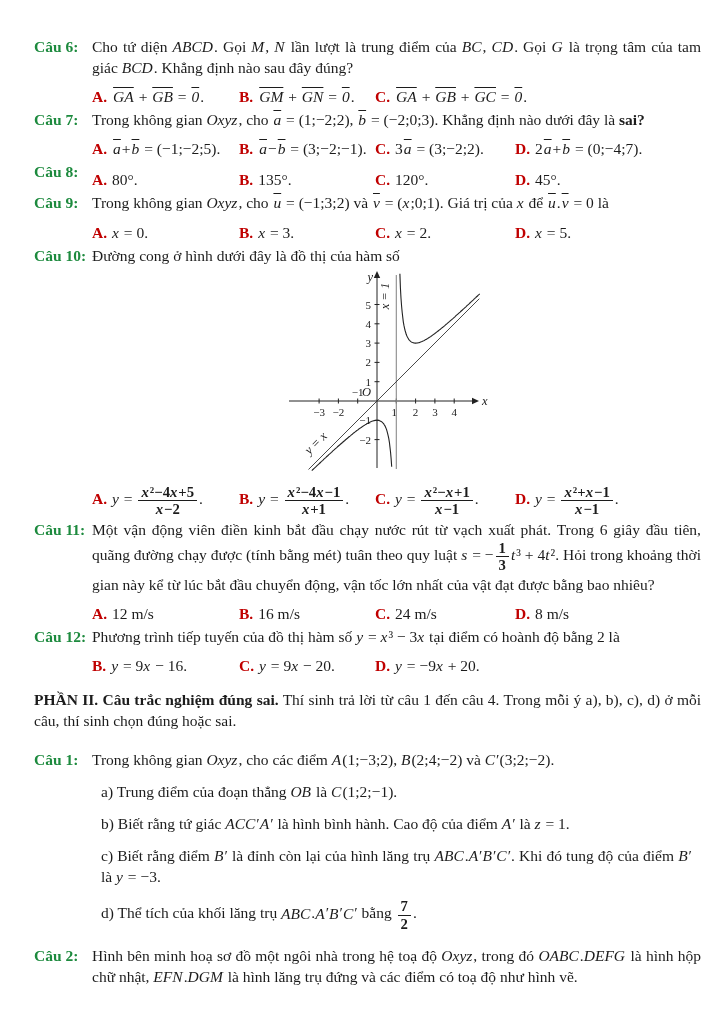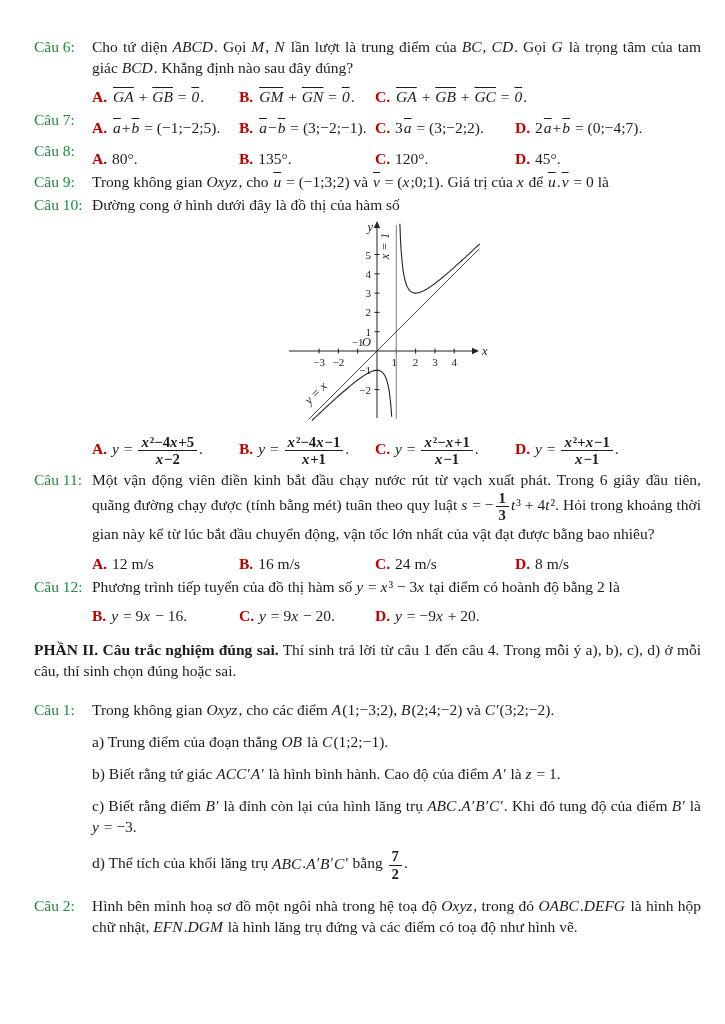--- a/index.html
+++ b/index.html
@@ -8,39 +8,39 @@
     --ink:#1c1c1c;
   }
   html,body{margin:0;padding:0;background:#ffffff;}
   body{
     width:725px;height:1024px;box-sizing:border-box;
     padding:36px 24px 0 34px;overflow:hidden;
     font-family:"Liberation Serif","DejaVu Serif",serif;
     font-size:15.5px;line-height:1.36;color:var(--ink);
   }
   .q{display:flex;margin-bottom:2px;}
-  .q-label{flex:0 0 58px;font-weight:normal;color:var(--green);white-space:nowrap;}
+  .q-label{flex:0 0 58px;font-weight:bold;color:var(--green);white-space:nowrap;}
   .q-body{flex:1;min-width:0;}
   .q-text{text-align:justify;}
   .opts{
     display:grid;grid-template-columns:147px 136px 140px auto;
     align-items:baseline;margin-top:8px;
   }
   .opt{white-space:nowrap;}
   .opt-key{color:var(--red);font-weight:bold;margin-right:5px;}
   .vec{font-style:italic;text-decoration:overline;padding:0 1px;}
   i{padding-right:1px;}
   .frac{
     display:inline-block;vertical-align:middle;text-align:center;
     line-height:1.1;margin:0 2px;font-size:0.95em;font-weight:bold;
   }
   .fn{display:block;padding:0 3px;border-bottom:1px solid var(--ink);}
   .fd{display:block;padding:0 3px;}
   .part2-header{margin:13px 0 18px;text-align:justify;}
-  .sub-item{margin:11px 0;text-align:justify;}
+  .sub-item{margin:11px 9px;text-align:justify;}
   .graph-wrap{margin:3px 0 7px 193px;}
   svg text{font-family:"Liberation Serif","DejaVu Serif",serif;font-size:11px;fill:#1a1a1a;}
   svg .gl{font-style:italic;font-size:12.5px;}
   svg .gl-end{font-style:italic;font-size:12.5px;text-anchor:end;}
   svg .gn{text-anchor:middle;}
   svg .gn-end{text-anchor:end;}
 </style>
 </head>
 <body>
 
@@ -57,20 +57,21 @@
 
   <div class="opt"><span class="opt-key">C.</span><span class="opt-val"><span class="vec">GA</span> + <span class="vec">GB</span> + <span class="vec">GC</span> = <span class="vec">0</span>.</span></div>
 
 </div>
         </div>
   </div>
 
   <div class="q">
     <div class="q-label">Câu 7:</div>
     <div class="q-body">
+      <div class="q-text">Trong không gian <i>Oxyz</i>, cho <span class="vec">a</span> = (1;−2;2), <span class="vec">b</span> = (−2;0;3). Khẳng định nào dưới đây là <b>sai?</b></div>
     <div class="opts">
   <div class="opt"><span class="opt-key">A.</span><span class="opt-val"><span class="vec">a</span>+<span class="vec">b</span> = (−1;−2;5).</span></div>
 
   <div class="opt"><span class="opt-key">B.</span><span class="opt-val"><span class="vec">a</span>−<span class="vec">b</span> = (3;−2;−1).</span></div>
 
   <div class="opt"><span class="opt-key">C.</span><span class="opt-val">3<span class="vec">a</span> = (3;−2;2).</span></div>
 
   <div class="opt"><span class="opt-key">D.</span><span class="opt-val">2<span class="vec">a</span>+<span class="vec">b</span> = (0;−4;7).</span></div>
 </div>
         </div>
@@ -88,20 +89,29 @@
 
   <div class="opt"><span class="opt-key">D.</span><span class="opt-val">45°.</span></div>
 </div>
         </div>
   </div>
 
   <div class="q">
     <div class="q-label">Câu 9:</div>
     <div class="q-body">
       <div class="q-text">Trong không gian <i>Oxyz</i>, cho <span class="vec">u</span> = (−1;3;2) và <span class="vec">v</span> = (<i>x</i>;0;1). Giá trị của <i>x</i> để <span class="vec">u</span>.<span class="vec">v</span> = 0 là</div>
+    <div class="opts">
+  <div class="opt"><span class="opt-key">A.</span><span class="opt-val"><i>x</i> = 0.</span></div>
+
+  <div class="opt"><span class="opt-key">B.</span><span class="opt-val"><i>x</i> = 3.</span></div>
+
+  <div class="opt"><span class="opt-key">C.</span><span class="opt-val"><i>x</i> = 2.</span></div>
+
+  <div class="opt"><span class="opt-key">D.</span><span class="opt-val"><i>x</i> = 5.</span></div>
+</div>
         </div>
   </div>
 
   <div class="q">
     <div class="q-label">Câu 10:</div>
     <div class="q-body">
       <div class="q-text">Đường cong ở hình dưới đây là đồ thị của hàm số</div>
 
   <div class="graph-wrap">
     <svg width="206" height="202">

